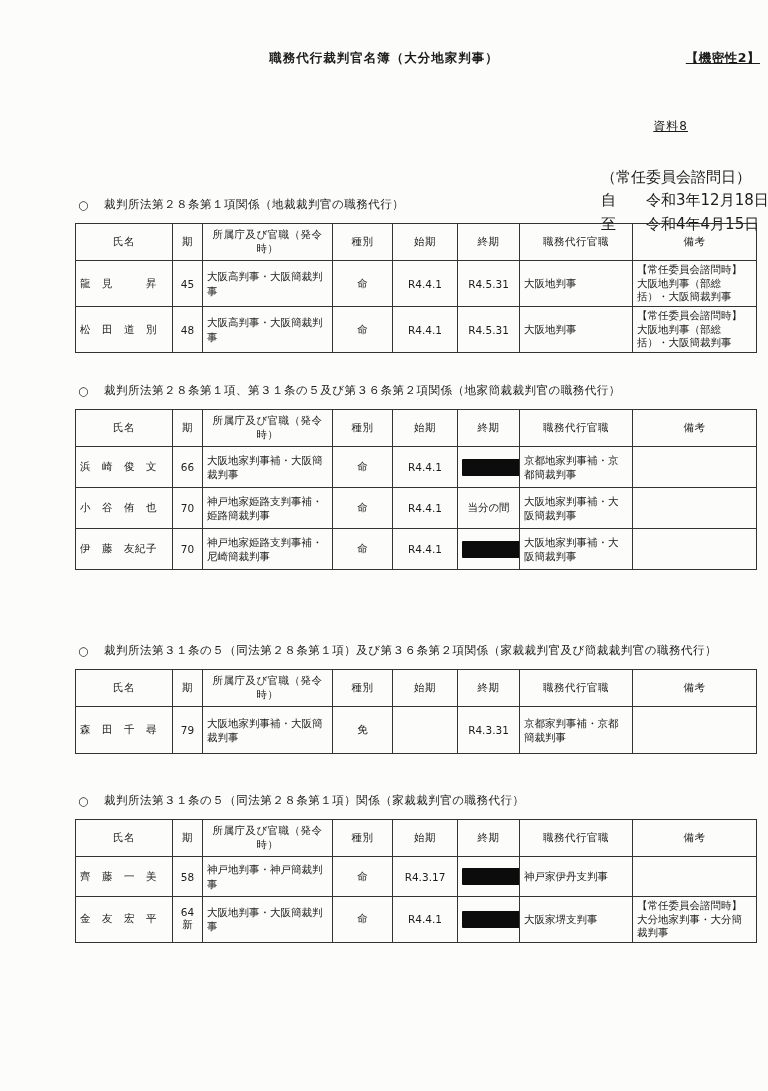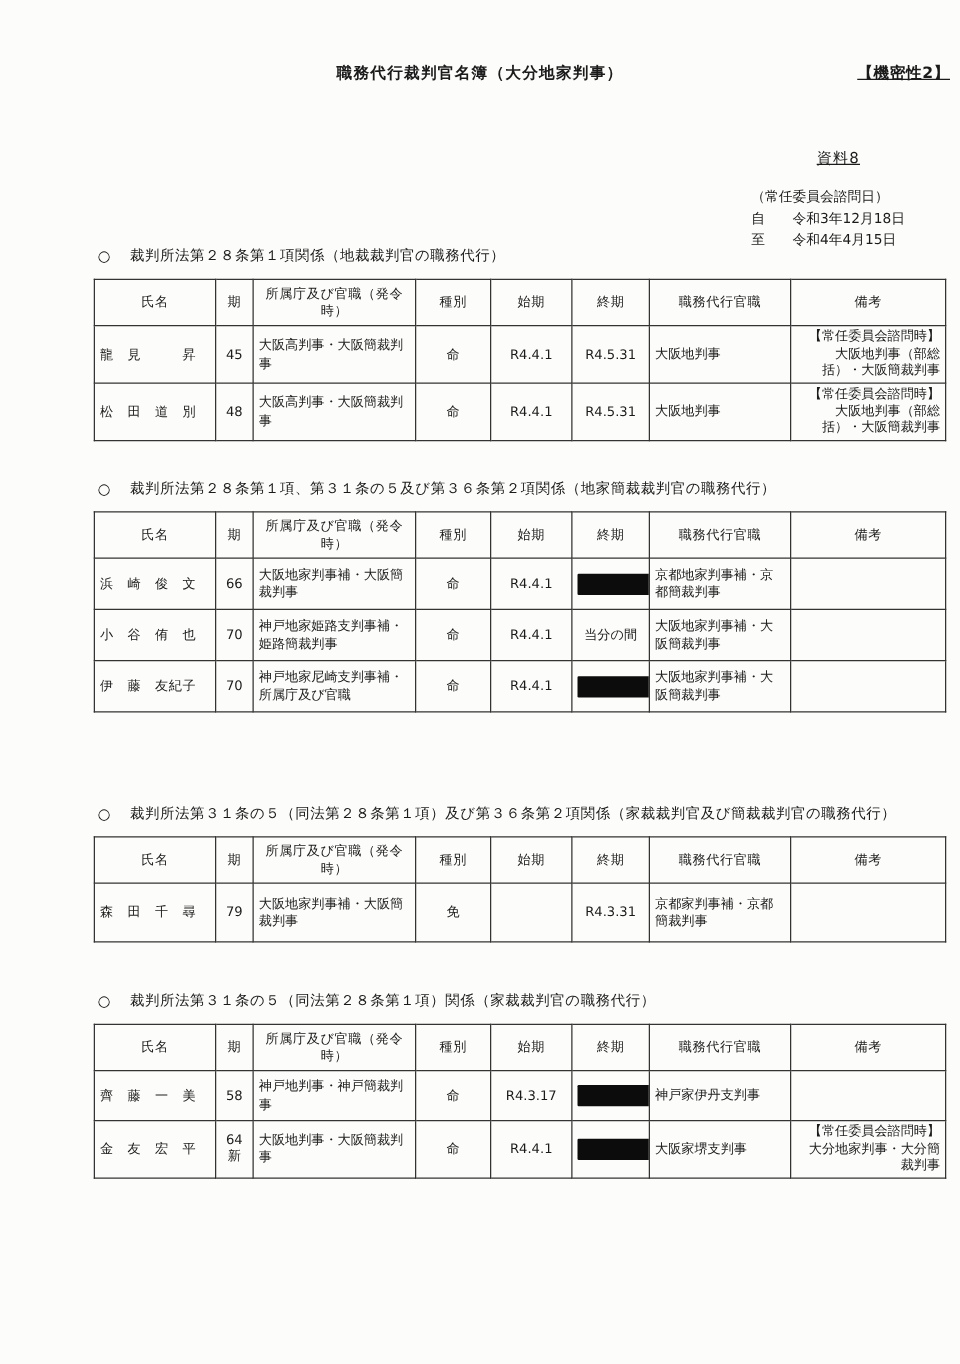--- a/index.html
+++ b/index.html
@@ -16,22 +16,22 @@
   }
   .classification{
     position:absolute;top:50px;right:8px;
     font-size:12.5px;font-weight:bold;letter-spacing:0.5px;text-decoration:underline;
   }
   .docno{
     position:absolute;top:118px;right:80px;
     font-size:12px;letter-spacing:1px;text-decoration:underline;
   }
   .consult{
-    position:absolute;top:149px;left:601px;
-    font-size:11px;line-height:1.55;white-space:nowrap;
+    position:absolute;top:166px;left:601px;
+    font-size:15px;line-height:1.55;white-space:nowrap;
   }
   .section{position:absolute;left:75px;width:681px;}
   .s1{top:197px;}
   .s2{top:383px;}
   .s3{top:643px;}
   .s4{top:793px;}
   .sec-heading{
     font-size:11.5px;letter-spacing:0.5px;margin-bottom:11px;
     display:flex;align-items:center;gap:15px;padding-left:3px;
     white-space:nowrap;
@@ -47,21 +47,21 @@
     padding:2px 4px;vertical-align:middle;
     overflow:hidden;
   }
   table.roster th{height:32px;text-align:center;letter-spacing:0.5px;}
   td.c-name{font-size:11px;letter-spacing:0.5px;padding-left:6px;white-space:nowrap;margin-top:36px;}
   td.c-term{text-align:center;padding:0 1px;font-size:10.5px;}
   td.c-office{font-size:10px;line-height:1.35;}
   td.c-type{text-align:center;}
   td.c-date{text-align:center;font-size:10.5px;}
   td.c-acting{font-size:10.5px;line-height:1.35;}
-  td.c-note{font-size:8.5px;line-height:1.3;padding:2px 3px;text-align:right;}
+  td.c-note{font-size:8.5px;line-height:1.3;padding:2px 3px;}
   .redact{
     display:inline-block;width:62px;height:17px;background:#0c0c0c;
     vertical-align:middle;border-radius:1px;
   }
 </style>
 </head>
 <body>
 
 <div class="doc-title">職務代行裁判官名簿（大分地家判事）</div>
 <div class="classification">【機密性2】</div>
@@ -170,21 +170,21 @@
             <td class="c-office">神戸地家姫路支判事補・姫路簡裁判事</td>
             <td class="c-type">命</td>
             <td class="c-date">R4.4.1</td>
             <td class="c-date">当分の間</td>
             <td class="c-acting">大阪地家判事補・大阪簡裁判事</td>
             <td class="c-note"></td>
           </tr>
           <tr style="height: 41px;">
             <td class="c-name">伊　藤　友紀子</td>
             <td class="c-term">70</td>
-            <td class="c-office">神戸地家尼崎支判事補・所属庁及び官職</td>
+            <td class="c-office">神戸地家姫路支判事補・尼崎簡裁判事</td>
             <td class="c-type">命</td>
             <td class="c-date">R4.4.1</td>
             <td class="c-date" style="text-align: center;"><span class="redact"></span></td>
             <td class="c-acting">大阪地家判事補・大阪簡裁判事</td>
             <td class="c-note"></td>
           </tr>
         </tbody>
       </table>
     </div>
     <div class="section s3">

